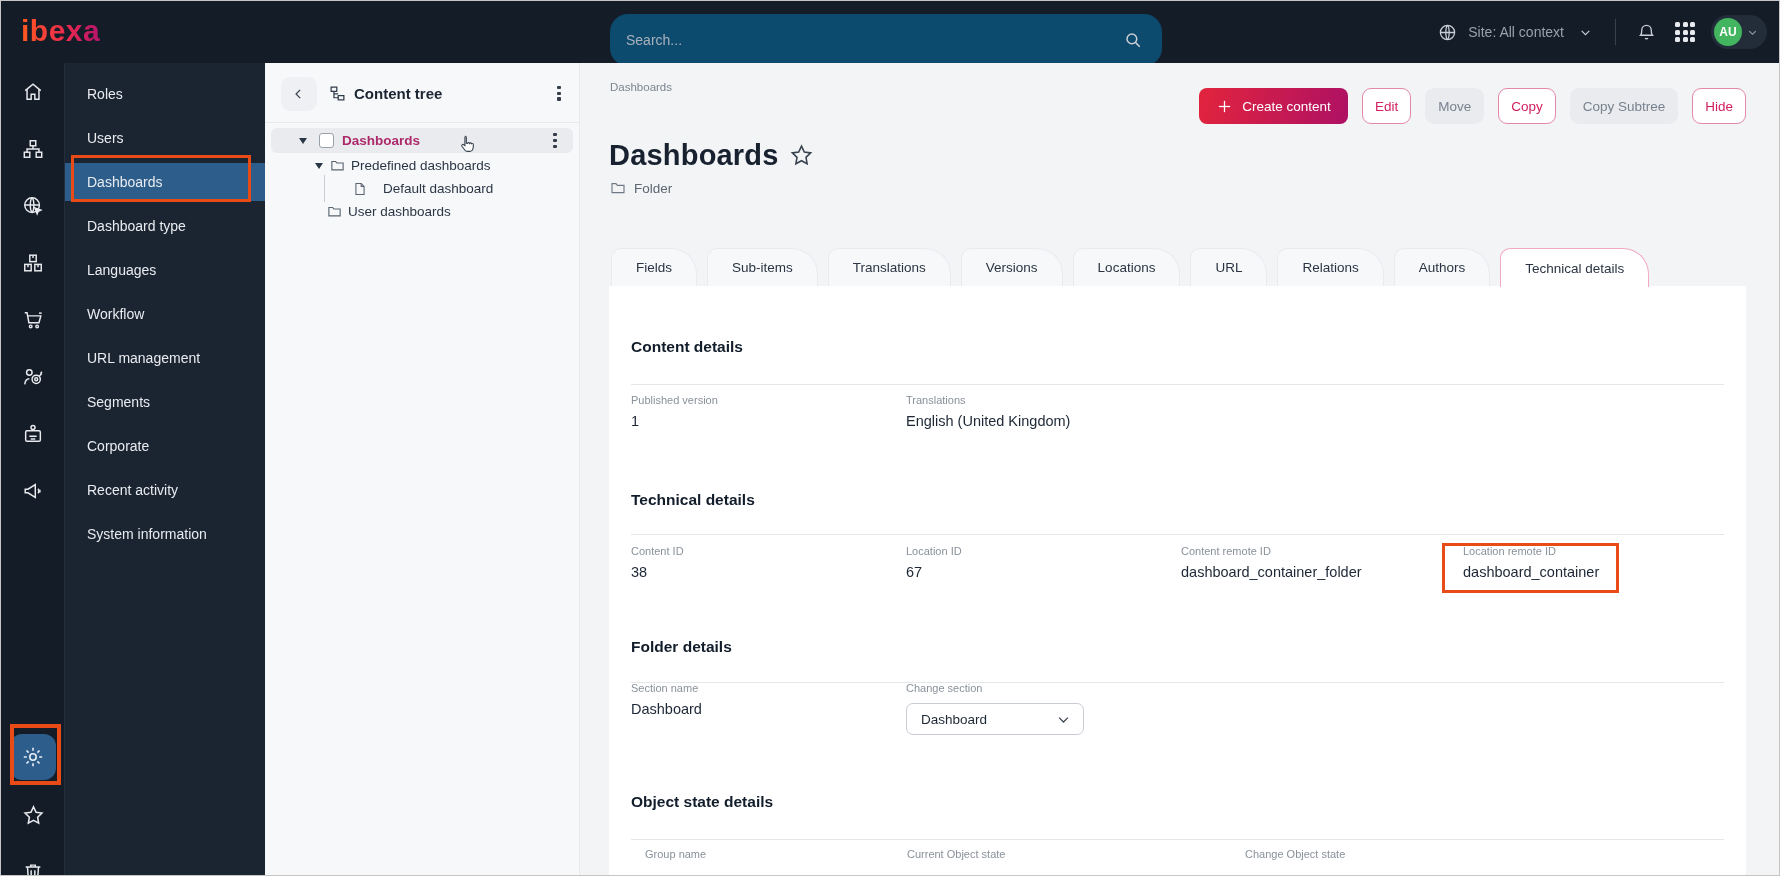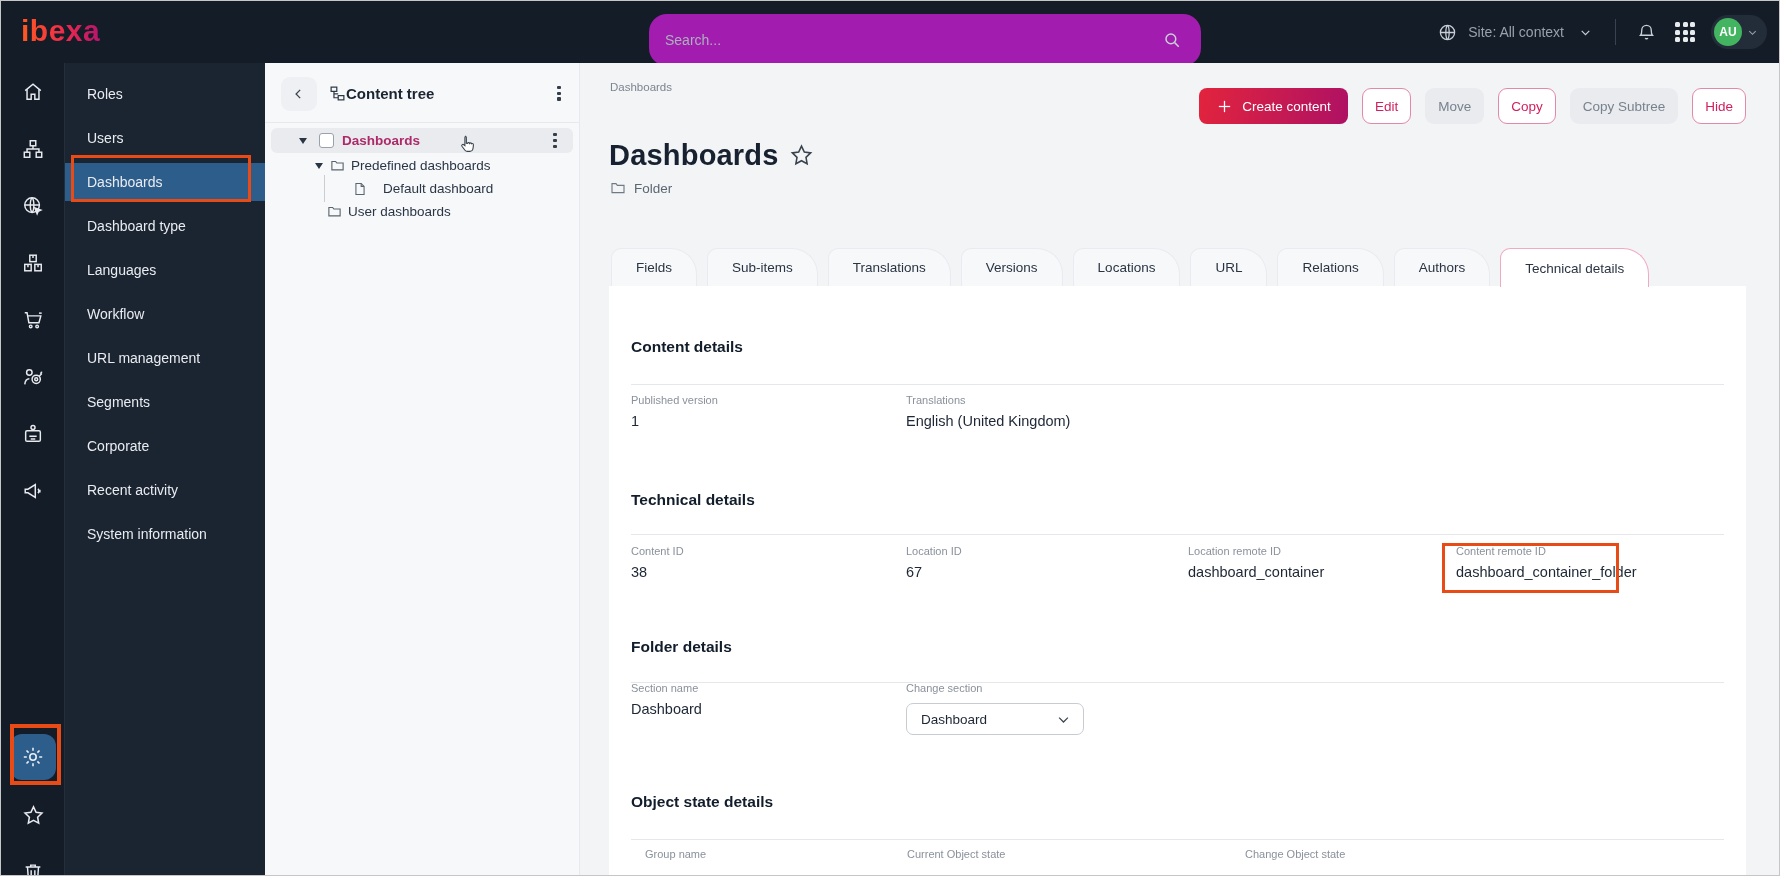--- a/index.html
+++ b/index.html
@@ -7,21 +7,21 @@
   body { font-family:"Liberation Sans", sans-serif; }
 
   .app { position:relative; width:1780px; height:876px; background:#f3f4f6;
          border:1px solid #c6c6c6; overflow:hidden; display:flex; flex-direction:column; }
 
   
   .topbar { flex:0 0 62px; background:#141c28; position:relative; }
   .logo { position:absolute; left:20px; top:13px; font-size:30px; font-weight:bold; letter-spacing:.5px;
           background:linear-gradient(90deg,#ff5a1f 0%,#ee2a4d 55%,#b5156e 100%);
           -webkit-background-clip:text; background-clip:text; color:transparent; line-height:34px;}
-  .search { position:absolute; left:648px; top:13px; width:552px; height:52px; background:#a21caf;
+  .search { position:absolute; left:609px; top:13px; width:552px; height:52px; background:#0c4a6e;
             border-radius:18px; display:flex; align-items:center; padding:0 16px; }
   .search input { flex:1; background:transparent; border:0; outline:none; color:#dfe3e8; font-size:14px;
                   font-family:"Liberation Sans", sans-serif; }
   .search input::placeholder { color:#aab2bc; }
   .topbar-right { position:absolute; right:12px; top:0; height:62px; display:flex; align-items:center; gap:13px; }
   .site-switch { display:flex; align-items:center; gap:8px; color:#98a1ac; font-size:14px; }
   .tb-divider { width:1px; height:26px; background:#39434f; margin:0 4px; }
   .icon-btn { display:flex; align-items:center; justify-content:center; width:26px; height:26px; color:#c9cfd6; }
   .dots-grid { display:grid; grid-template-columns:repeat(3,5px); grid-template-rows:repeat(3,5px); gap:2.5px; }
   .dots-grid span { width:5px; height:5px; background:#e8ebee; border-radius:1.5px; }
@@ -46,21 +46,21 @@
   .menu { flex:0 0 200px; background:#1b2431; padding-top:12px; }
   .menu-item { height:38px; margin-bottom:6px; display:flex; align-items:center; padding-left:22px;
                color:#e9ecf0; font-size:14px; cursor:default; }
   .menu-item.selected { background:#2d5d8b; }
 
   
   .tree-panel { flex:0 0 315px; background:#f7f8fa; border-right:1px solid #e7e9ed; position:relative; font-size:13.5px; }
   .tree-header { height:60px; border-bottom:1px solid #e7e9ed; position:relative; }
   .back-btn { position:absolute; left:16px; top:14px; width:36px; height:34px; border-radius:9px;
               background:#eef0f3; display:flex; align-items:center; justify-content:center; color:#3a4450; }
-  .tree-title-wrap { position:absolute; left:64px; top:0; height:60px; display:flex; align-items:center; gap:0; }
+  .tree-title-wrap { position:absolute; left:64px; top:0; height:60px; display:flex; align-items:center; gap:8px; }
   .tree-title { font-size:15px; font-weight:bold; color:#1b2532; }
   .kebab { display:flex; flex-direction:column; gap:2.5px; align-items:center; width:16px; }
   .kebab i { width:3.2px; height:3.2px; background:#333e4a; border-radius:1px; }
   .tree-kebab-header { position:absolute; right:12px; top:23px; }
   .tree-rows { position:absolute; top:65px; left:0; right:0; }
   .tree-row { position:relative; height:23px; display:flex; align-items:center; color:#2b3645; }
   .tree-row.sel { height:25px; background:#e9ebee; border-radius:6px; margin:0 6px 1px 6px; }
   .caret { width:0; height:0; border-left:4.5px solid transparent; border-right:4.5px solid transparent;
            border-top:6px solid #2b3645; }
   .checkbox { width:15px; height:15px; background:#fff; border:1px solid #99a1ab; border-radius:3px; }
@@ -398,27 +398,27 @@
         <div class="divider" style="top:248px"></div>
         <div class="field-grid" style="top:259px">
           <div>
             <div class="f-label">Content ID</div>
             <div class="f-value">38</div>
           </div>
           <div>
             <div class="f-label">Location ID</div>
             <div class="f-value">67</div>
           </div>
+          <div>
+            <div class="f-label">Content remote ID</div>
+            <div class="f-value">dashboard_container_folder</div>
+          </div>
           <div style="padding-left:7px">
             <div class="f-label">Location remote ID</div>
             <div class="f-value">dashboard_container</div>
-          </div>
-          <div>
-            <div class="f-label">Content remote ID</div>
-            <div class="f-value">dashboard_container_folder</div>
           </div>
         </div>
 
         <div class="sec-heading" style="top:352px">Folder details</div>
         <div class="divider" style="top:396px"></div>
         <div class="field-grid" style="top:396px">
           <div>
             <div class="f-label">Section name</div>
             <div class="f-value">Dashboard</div>
           </div>

